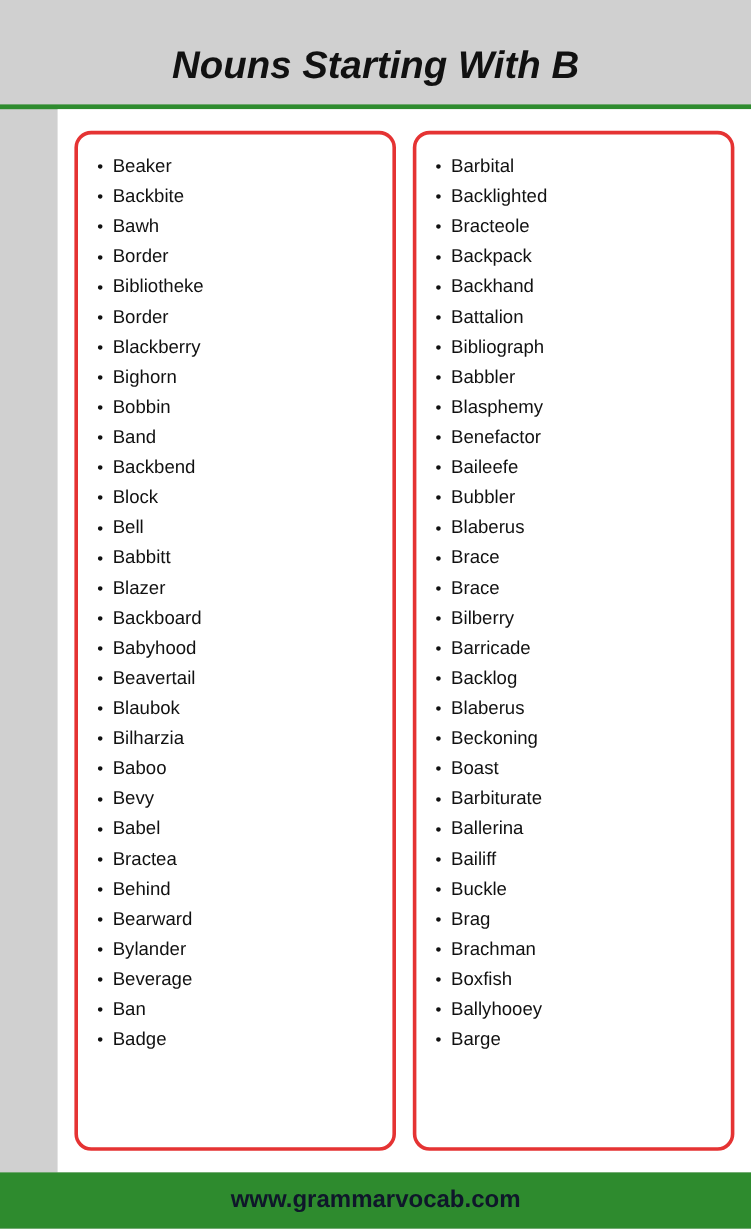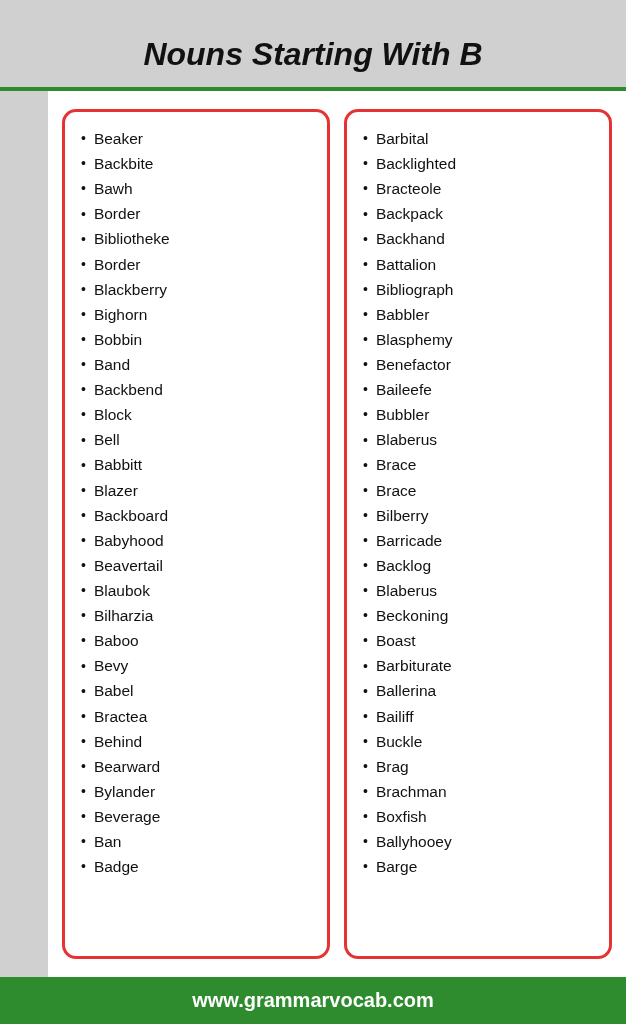--- a/index.html
+++ b/index.html
@@ -70,21 +70,21 @@
       flex-shrink: 0;
     }
 
     .footer {
       background: #2e8b2e;
       padding: 12px;
       text-align: center;
     }
 
     .footer span {
-      color: #ffffff;
+      color: #0f172a;
       font-size: 20px;
       font-weight: bold;
     }
   </style>
 </head>
 <body>
 
 <div class="header">
   <h1>Nouns Starting With B</h1>
 </div>

